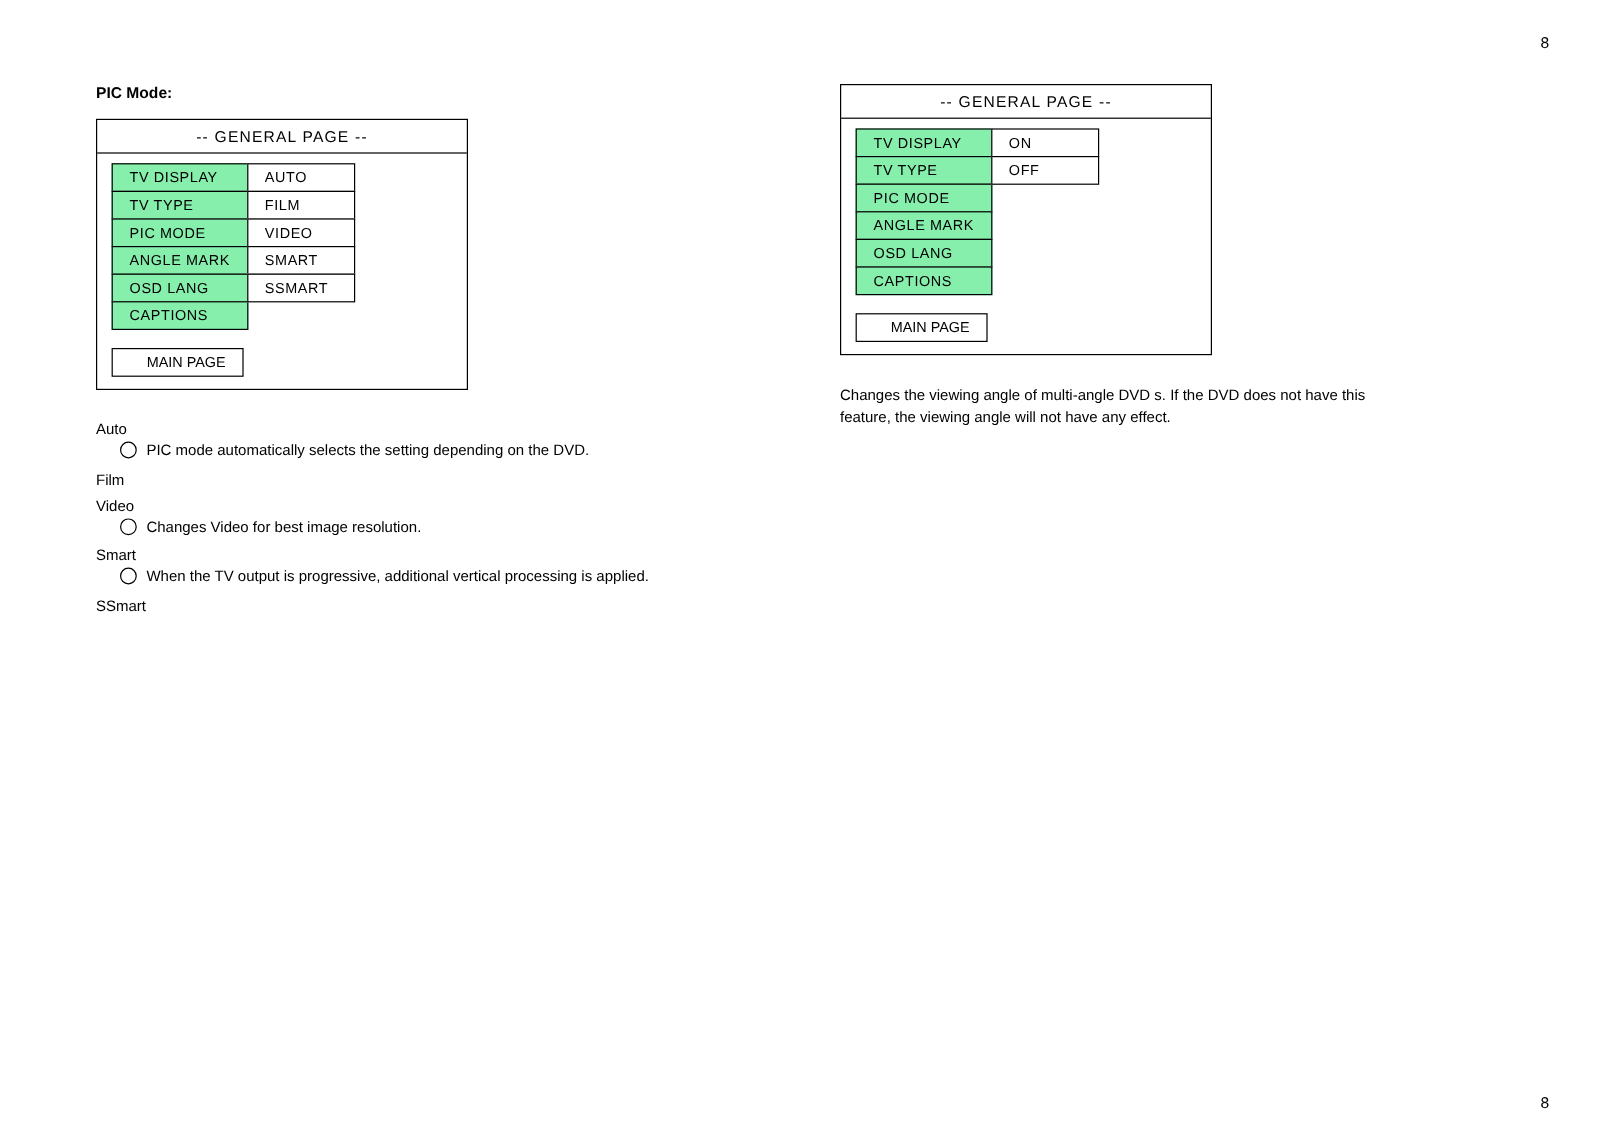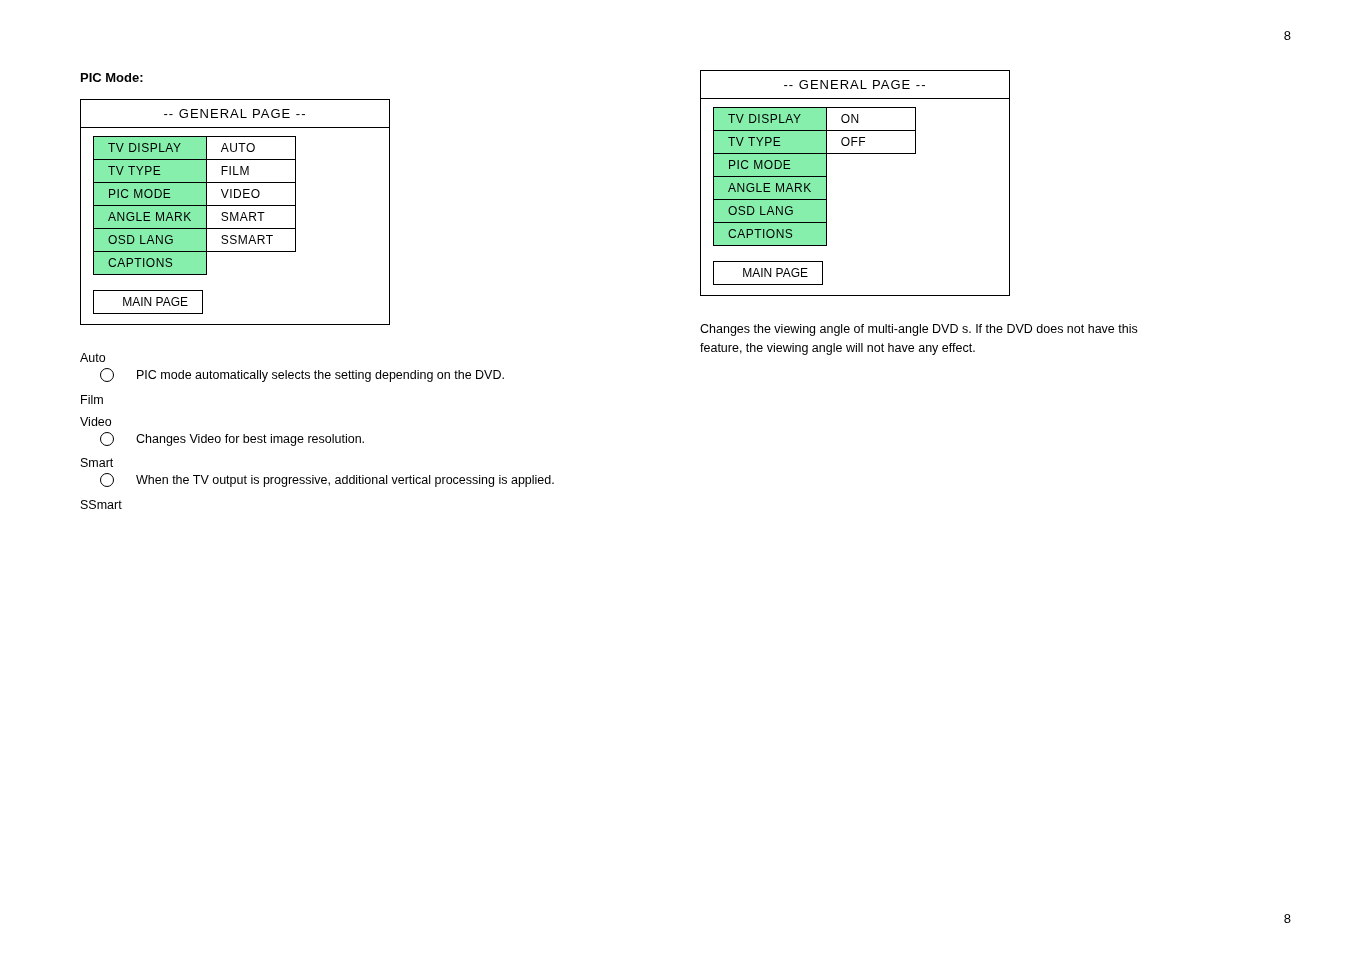--- a/index.html
+++ b/index.html
@@ -128,21 +128,20 @@
       font-size: 12.5px;
       margin-top: 8px;
       margin-bottom: 2px;
     }
 
     .desc-item {
       display: flex;
       align-items: flex-start;
       margin-left: 20px;
       margin-bottom: 4px;
-      gap: 14px;
     }
 
     .bullet-circle {
       width: 14px;
       height: 14px;
       border: 1px solid #000;
       border-radius: 50%;
       display: inline-block;
       flex-shrink: 0;
       margin-right: 8px;

